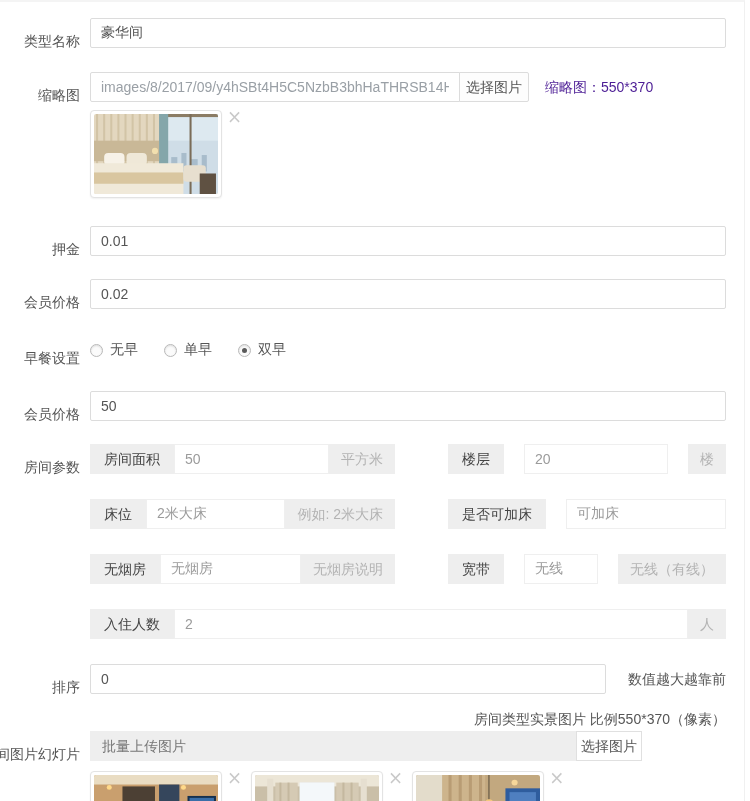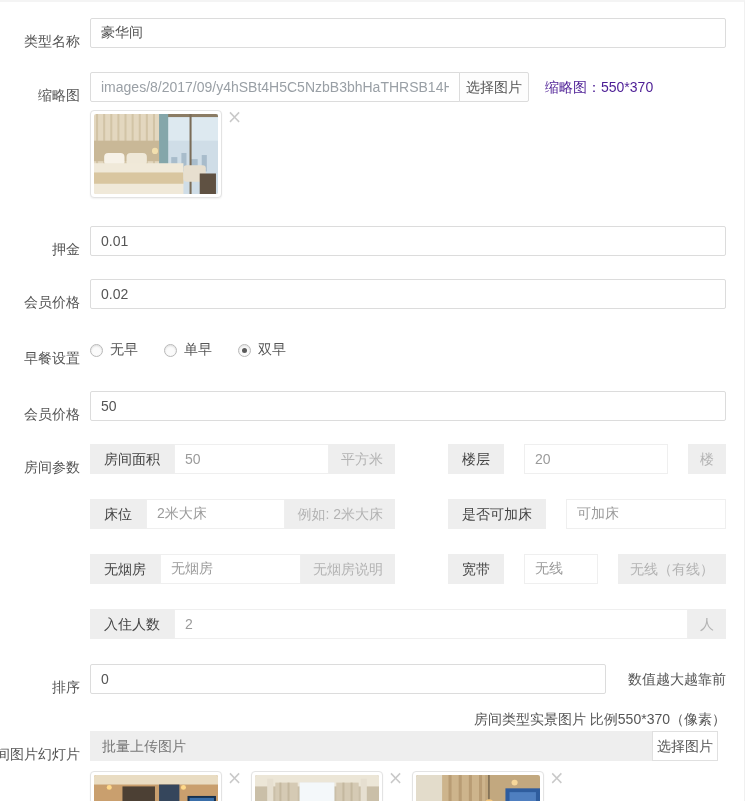--- a/index.html
+++ b/index.html
@@ -90,21 +90,21 @@
     color: #9b9b9b; background: #fff; outline: none;
   }
 
   
   .sort-content { display: flex; align-items: center; }
   .sort-content input.ctl { width: 530px; }
   .sort-note { margin-left: 22px; color: #555; line-height: 30px; white-space: nowrap; }
 
   
   .gallery-heading { width: 726px; text-align: right; color: #555; height: 20px; line-height: 20px; }
-  .upload-group { display: flex; width: 628px; height: 30px; border-radius: 11px; }
+  .upload-group { display: flex; width: 552px; height: 30px; border-radius: 11px; }
   .upload-input {
     flex: 1; border: none; background: #eeeeee; height: 30px; padding: 0 12px;
     font: 14px "Liberation Sans", "DejaVu Sans", sans-serif; color: #777; outline: none;
   }
   .upload-input::placeholder { color: #777; }
   .upload-btn {
     width: 66px; height: 30px; background: #fff; border: 1px solid #e0e0e0;
     line-height: 28px; text-align: center; color: #555; cursor: pointer; white-space: nowrap;
   }
   .gallery-thumbs { display: flex; }

